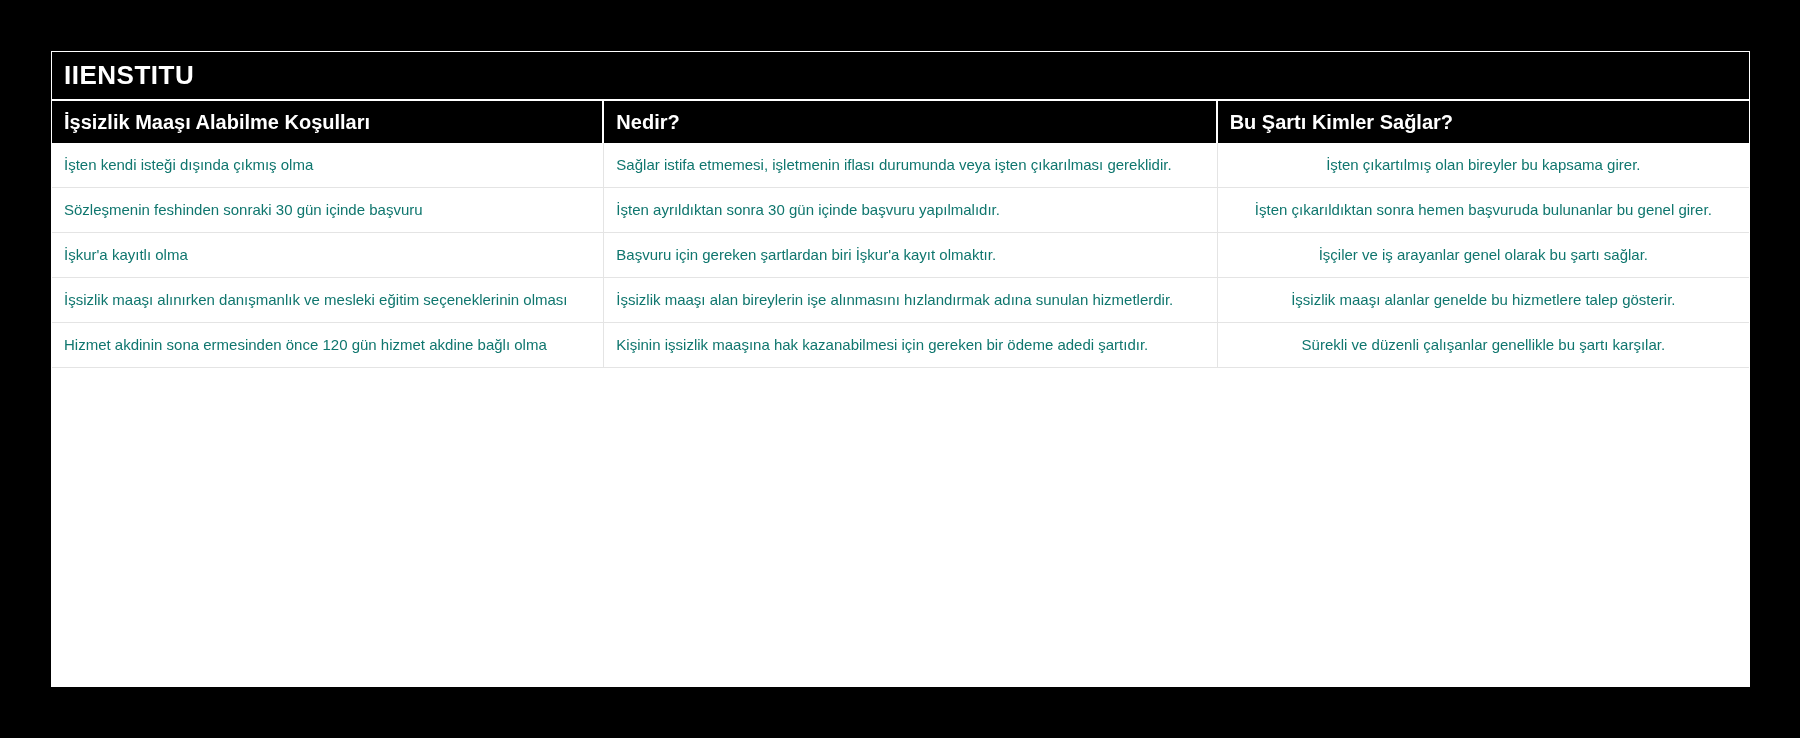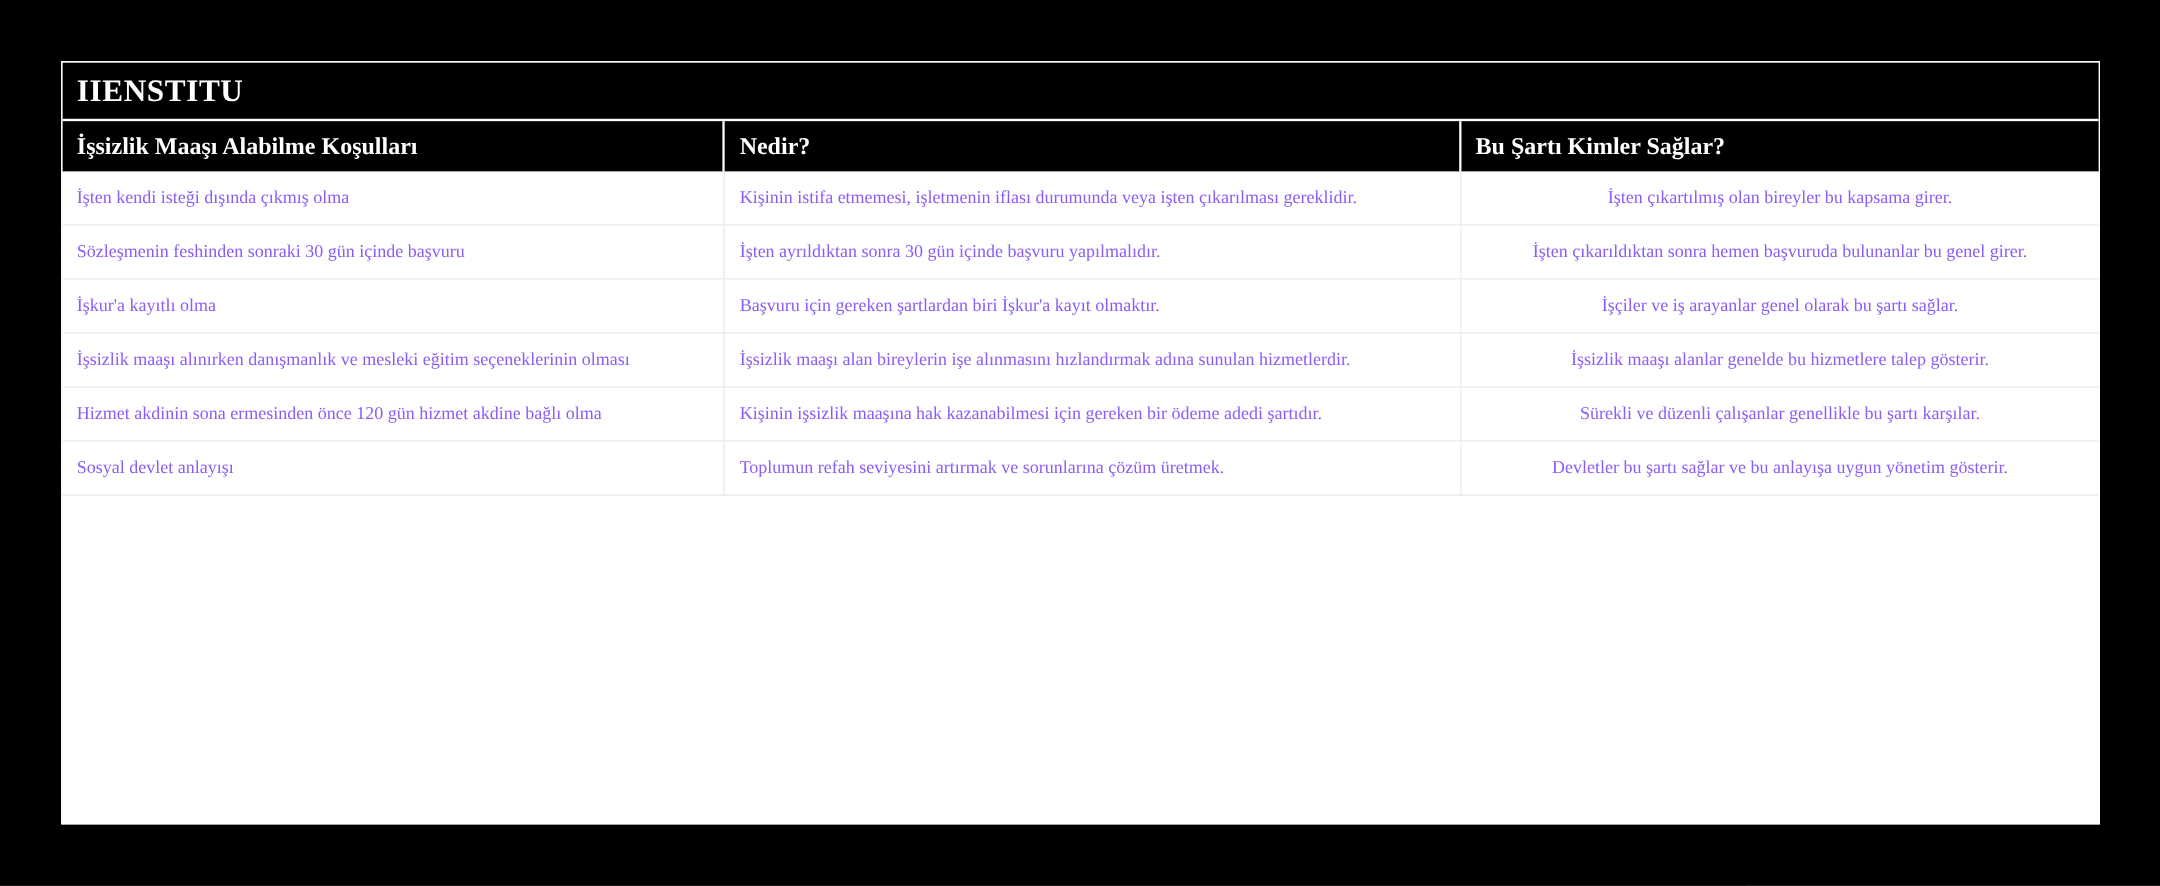--- a/index.html
+++ b/index.html
@@ -9,21 +9,20 @@
     height: 738px;
     background: #000000;
     overflow: hidden;
     font-family: "Liberation Sans", "DejaVu Sans", sans-serif;
   }
   .page {
     position: relative;
     width: 1455px;
     height: 738px;
     background: #000000;
-    font-family: Liberation Serif, serif;
   }
   .card {
     position: absolute;
     left: 51px;
     top: 51px;
     width: 1699px;
     height: 636px;
     box-sizing: border-box;
     background: #ffffff;
     border: 1px solid #ffffff;
@@ -61,21 +60,21 @@
     font-weight: 700;
     text-align: left;
     padding: 10px 12px;
     line-height: 22px;
     border-right: 2px solid #ffffff;
   }
   table.cond thead th:last-child { border-right: none; }
   table.cond tbody td {
     box-sizing: border-box;
     background: #ffffff;
-    color: #8b5cf6;
+    color: #0f766e;
     font-size: 15px;
     line-height: 22px;
     padding: 11px 12px;
     vertical-align: middle;
     border-bottom: 1px solid #e4e4e4;
     border-right: 1px solid #e4e4e4;
     overflow: hidden;
   }
   table.cond tbody td:last-child { border-right: none; text-align: center; }
 </style>
@@ -98,21 +97,21 @@
       <thead>
         <tr>
           <th>İşsizlik Maaşı Alabilme Koşulları</th>
           <th>Nedir?</th>
           <th>Bu Şartı Kimler Sağlar?</th>
         </tr>
       </thead>
       <tbody>
           <tr>
     <td>İşten kendi isteği dışında çıkmış olma</td>
-    <td>Kişinin istifa etmemesi, işletmenin iflası durumunda veya işten çıkarılması gereklidir.</td>
+    <td>Sağlar istifa etmemesi, işletmenin iflası durumunda veya işten çıkarılması gereklidir.</td>
     <td>İşten çıkartılmış olan bireyler bu kapsama girer.</td>
   </tr>
           <tr>
     <td>Sözleşmenin feshinden sonraki 30 gün içinde başvuru</td>
     <td>İşten ayrıldıktan sonra 30 gün içinde başvuru yapılmalıdır.</td>
     <td>İşten çıkarıldıktan sonra hemen başvuruda bulunanlar bu genel girer.</td>
   </tr>
           <tr>
     <td>İşkur'a kayıtlı olma</td>
     <td>Başvuru için gereken şartlardan biri İşkur'a kayıt olmaktır.</td>
@@ -121,22 +120,17 @@
           <tr>
     <td>İşsizlik maaşı alınırken danışmanlık ve mesleki eğitim seçeneklerinin olması</td>
     <td>İşsizlik maaşı alan bireylerin işe alınmasını hızlandırmak adına sunulan hizmetlerdir.</td>
     <td>İşsizlik maaşı alanlar genelde bu hizmetlere talep gösterir.</td>
   </tr>
           <tr>
     <td>Hizmet akdinin sona ermesinden önce 120 gün hizmet akdine bağlı olma</td>
     <td>Kişinin işsizlik maaşına hak kazanabilmesi için gereken bir ödeme adedi şartıdır.</td>
     <td>Sürekli ve düzenli çalışanlar genellikle bu şartı karşılar.</td>
   </tr>
-          <tr>
-    <td>Sosyal devlet anlayışı</td>
-    <td>Toplumun refah seviyesini artırmak ve sorunlarına çözüm üretmek.</td>
-    <td>Devletler bu şartı sağlar ve bu anlayışa uygun yönetim gösterir.</td>
-  </tr>
         </tbody>
     </table>
 
   </div>
 </div>
 
 </body></html>

